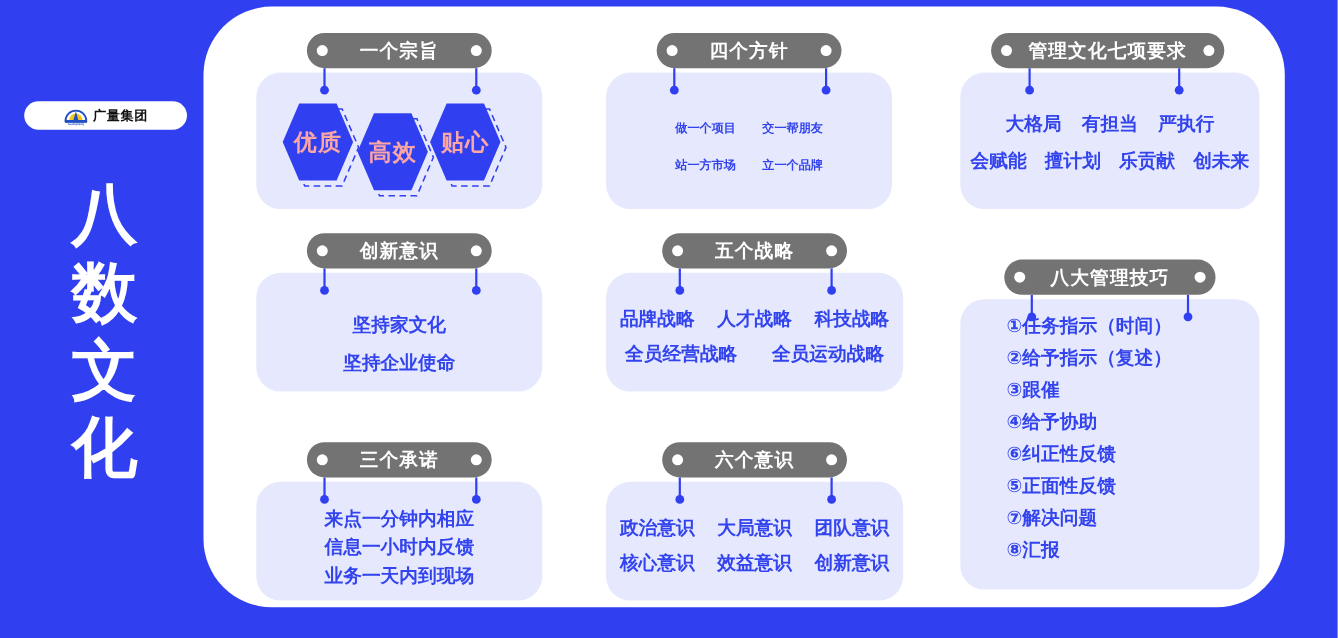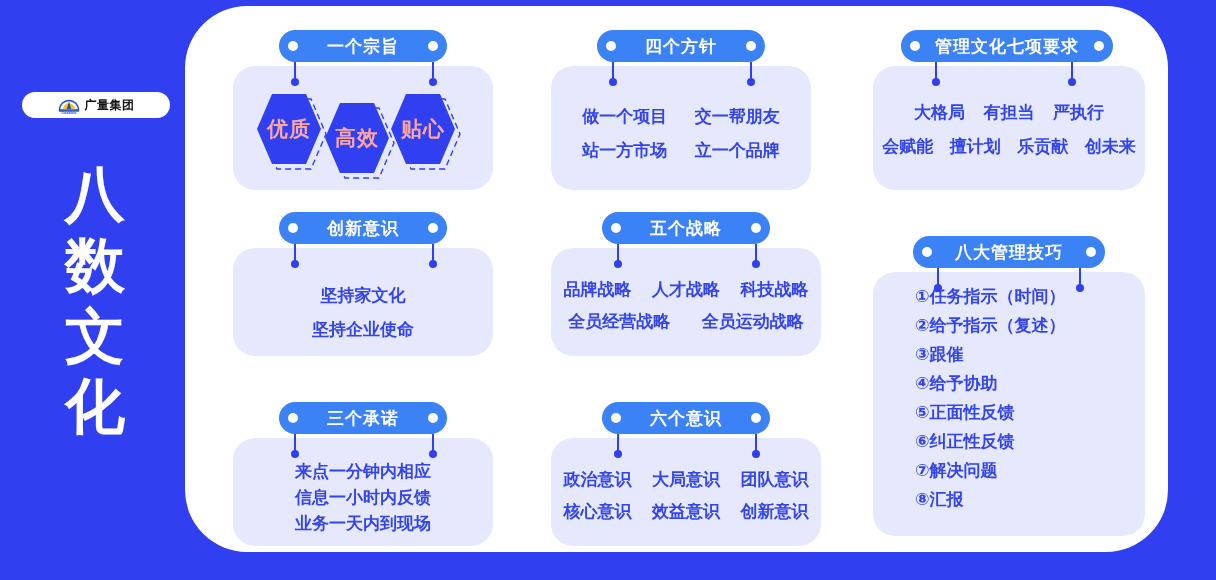--- a/index.html
+++ b/index.html
@@ -95,21 +95,21 @@
     left: 0;
     top: 36px;
     background: #e6e9fd;
     border-radius: 22px;
     box-sizing: border-box;
   }
   .card-badge {
     position: absolute;
     top: 0;
     height: 32px;
-    background: #3b82f6;
+    background: #737373;
     border-radius: 16px;
     display: flex;
     align-items: center;
     justify-content: center;
     box-sizing: border-box;
     padding: 0 26px;
     z-index: 4;
   }
   .card-badge .badge-text {
     color: #ffffff;
@@ -284,21 +284,21 @@
   <div class="card" style="left:366px; top:24px; width:260px; height:160px;">
     <div class="card-panel" style="width:260px; height:124px;"></div>
     <div class="card-badge" style="left:46px; width:168px;">
       <span class="badge-dot left"></span>
       <span class="badge-text">四个方针</span>
       <span class="badge-dot right"></span>
     </div>
     <span class="pin" style="left:61px;"></span>
     <span class="pin" style="left:199px;"></span>
 
-    <div class="lines" style="top:70px; font-size:17px; line-height:34px;">
+    <div class="lines" style="top:70px; font-size:11px; line-height:34px;">
       <div class="line">
         <span class="seg">做一个项目</span>
         <span class="seg" style="width:18px;"></span>
         <span class="seg">交一帮朋友</span>
       </div>
       <div class="line">
         <span class="seg">站一方市场</span>
         <span class="seg" style="width:18px;"></span>
         <span class="seg">立一个品牌</span>
       </div>
@@ -385,22 +385,22 @@
       <span class="badge-dot right"></span>
     </div>
     <span class="pin" style="left:64px;"></span>
     <span class="pin" style="left:206px;"></span>
 
     <div class="num-list">
       <div class="num-item">①任务指示（时间）</div>
       <div class="num-item">②给予指示（复述）</div>
       <div class="num-item">③跟催</div>
       <div class="num-item">④给予协助</div>
+      <div class="num-item">⑥纠正性反馈</div>
       <div class="num-item">⑤正面性反馈</div>
-      <div class="num-item">⑥纠正性反馈</div>
       <div class="num-item">⑦解决问题</div>
       <div class="num-item">⑧汇报</div>
     </div>
   </div>
 
   <div class="card" style="left:48px; top:396px; width:260px; height:150px;">
     <div class="card-panel" style="width:260px; height:108px;"></div>
     <div class="card-badge" style="left:46px; width:168px;">
       <span class="badge-dot left"></span>
       <span class="badge-text">三个承诺</span>

